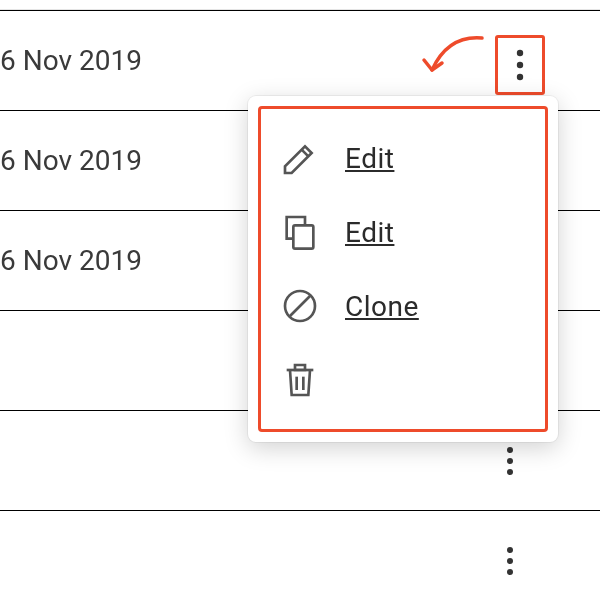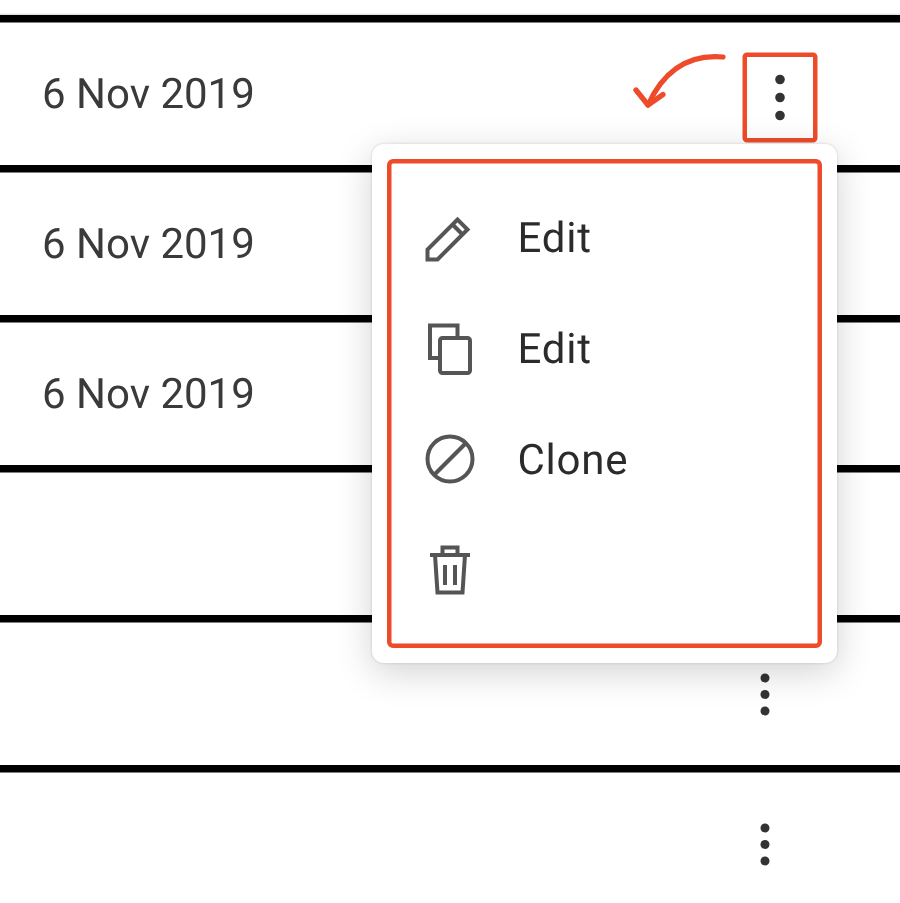--- a/index.html
+++ b/index.html
@@ -15,24 +15,23 @@
 
   .rows {
     position: absolute;
     left: 0;
     top: 0;
     width: 100%;
   }
 
   .row {
     height: 100px;
-    border-top: 5px solid #000000;
-    display: flex;
-    align-items: center;
-    padding-left: 28px;
+    border-top: 1px solid #000000;
+    display: flex;
+    align-items: center;
     font-size: 28px;
     color: #3a3a3a;
     position: relative;
   }
   .row:first-child { border-top: none; }
   .row.header {
     height: 10px;
     border-top: none;
     border-bottom: 1px solid #e5e5e5;
     padding: 0;
@@ -81,20 +80,21 @@
   
   .menu {
     position: absolute;
     top: 96px;
     left: 248px;
     width: 310px;
     background: #fff;
     border-radius: 8px;
     box-shadow: 0 6px 24px rgba(0,0,0,0.18), 0 0 0 1px rgba(0,0,0,0.05);
     padding: 10px;
+    text-decoration: underline;
   }
   .menu-inner {
     border: 3px solid #ee4b2b;
     border-radius: 4px;
     padding: 12px 6px;
   }
   .menu-item {
     display: flex;
     align-items: center;
     gap: 22px;

